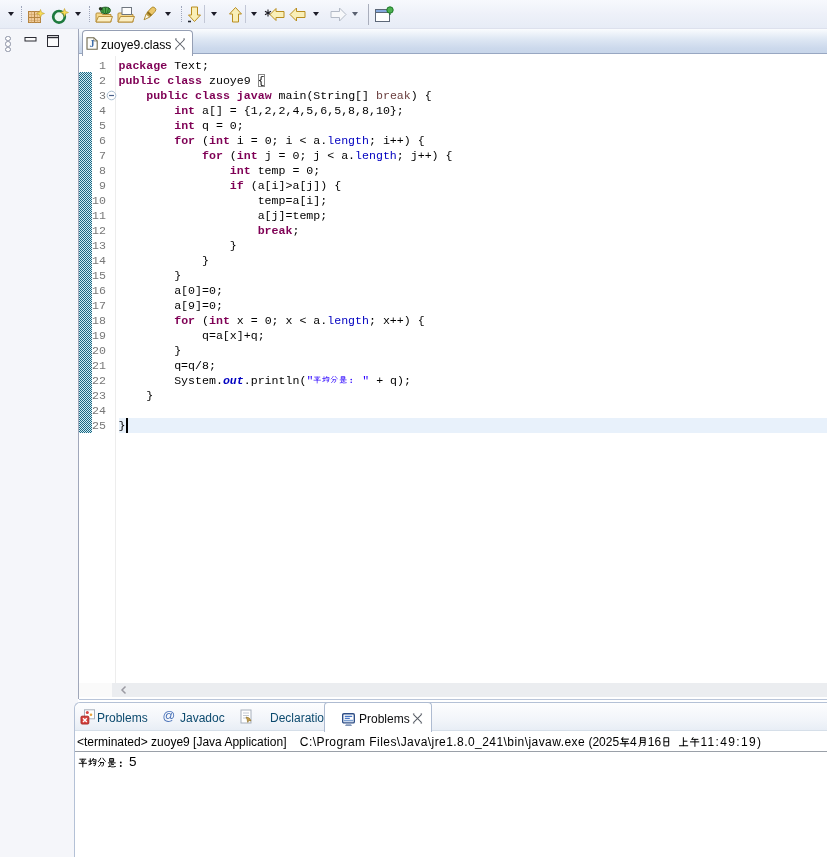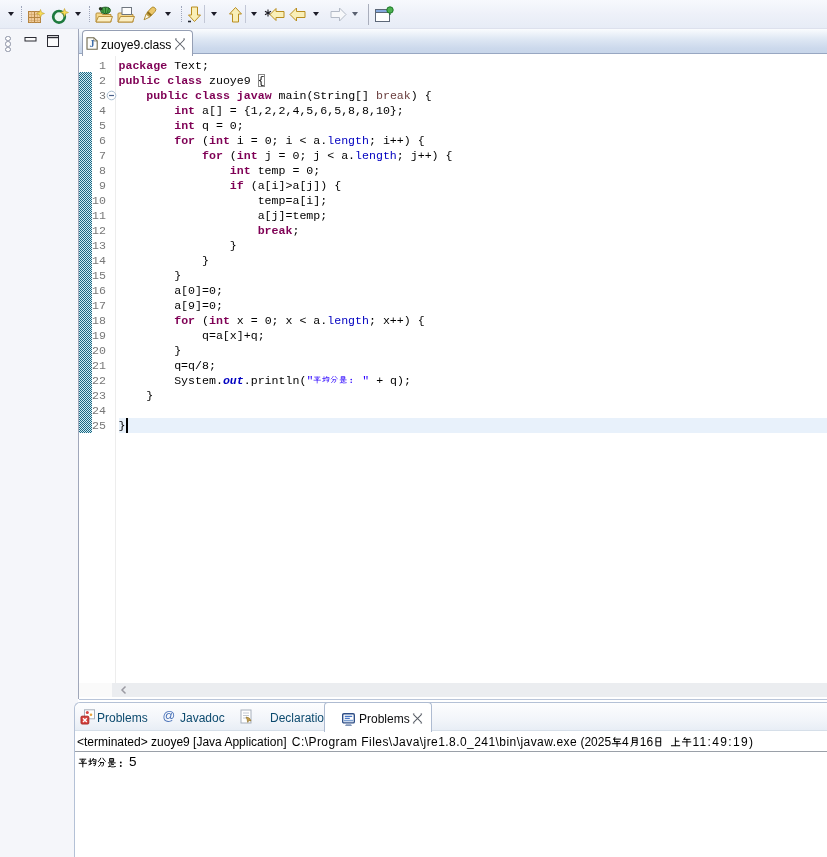--- a/index.html
+++ b/index.html
@@ -298,21 +298,21 @@
  <rect x="0.7" y="0.7" width="11.6" height="9.2" rx="1.2" fill="#ffffff" stroke="#2e4e86" stroke-width="1.4"></rect>
  <path d="M2.8 3.4h7.4 M2.8 5.4h5" stroke="#4a77c4" stroke-width="1.2"></path>
  <path d="M2 7.6h9" stroke="#7a9ed0" stroke-width="1.6"></path>
  <path d="M4 11.2 L9 11.2 L10 13 L3 13 Z" fill="#8296b8"></path>
 </svg>
 <div class="abs" style="left:359px;top:712px;font-size:12px;color:#0c0c0e;z-index:4;">Problems</div>
 <svg class="icon" style="left:412px;top:713px;z-index:4;" width="11" height="11" viewBox="0 0 12 12">
  <path d="M1.5 1.5 L10.5 10.5 M10.5 1.5 L1.5 10.5" stroke="#565b64" stroke-width="1.1"></path>
  <path d="M1 1 h1.6 M9.4 1 h1.6 M1 11 h1.6 M9.4 11 h1.6" stroke="#565b64" stroke-width="0.95"></path>
 </svg>
-<div class="abs" id="cline1"><span>&lt;terminated&gt; zuoye9 [Java Application] </span><span style="letter-spacing:0.44px;margin-left:2px;">C:\Program Files\Java\jre1.8.0_241\bin\javaw.exe</span><span> (2025</span><svg class="cjk" style="color:#000;vertical-align:-1.5px;" width="11" height="11.5" viewBox="0 0 16 16">
+<div class="abs" id="cline1"><span>&lt;terminated&gt; zuoye9 [Java Application] </span><span style="letter-spacing:0.44px;margin-left:10px;">C:\Program Files\Java\jre1.8.0_241\bin\javaw.exe</span><span> (2025</span><svg class="cjk" style="color:#000;vertical-align:-1.5px;" width="11" height="11.5" viewBox="0 0 16 16">
         <use href="#g-nian"></use>
       </svg><span>4</span><svg class="cjk" style="color:#000;vertical-align:-1.5px;" width="11" height="11.5" viewBox="0 0 16 16">
         <use href="#g-yue"></use>
       </svg><span>16</span><svg class="cjk" style="color:#000;vertical-align:-1.5px;" width="11" height="11.5" viewBox="0 0 16 16">
         <use href="#g-ri"></use>
       </svg><span style="display:inline-block;width:6.3px;"></span><svg class="cjk" style="color:#000;vertical-align:-1.5px;" width="11" height="11.5" viewBox="0 0 16 16">
         <use href="#g-shang"></use>
       </svg><svg class="cjk" style="color:#000;vertical-align:-1.5px;" width="11" height="11.5" viewBox="0 0 16 16">
         <use href="#g-wu"></use>
       </svg><span style="letter-spacing:1.35px;">11:49:19)</span></div>

